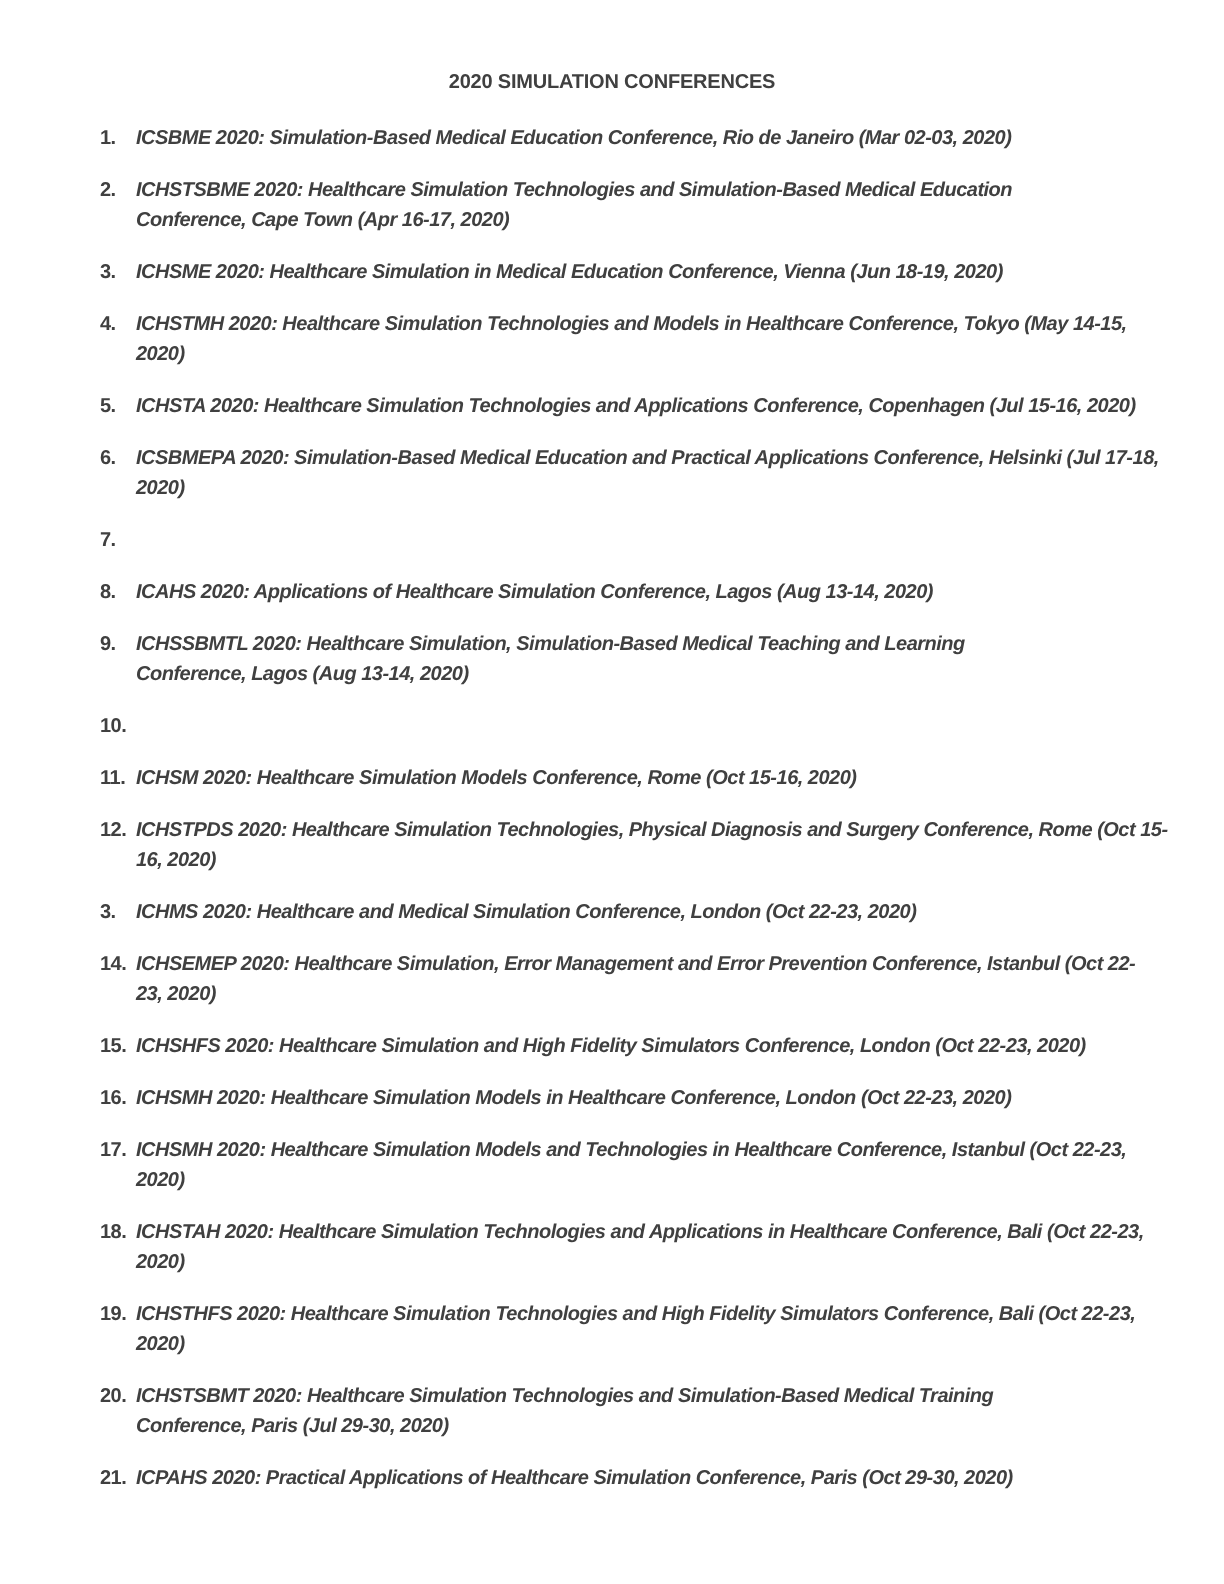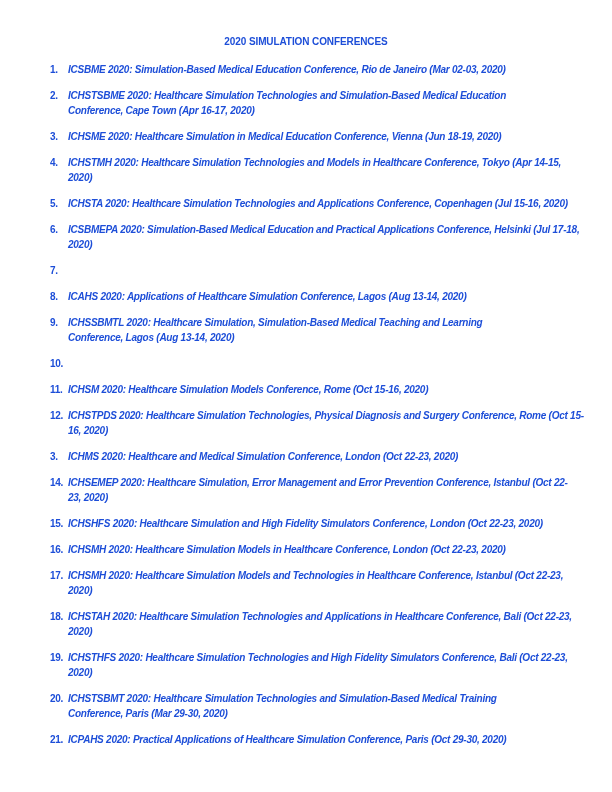--- a/index.html
+++ b/index.html
@@ -8,21 +8,21 @@
     background: #ffffff;
   }
   .page {
     position: relative;
     width: 612px;
     height: 792px;
     background: #ffffff;
     overflow: hidden;
     font-family: "Liberation Sans", sans-serif;
     font-weight: bold;
-    color: #1d4ed8;
+    color: #404040;
   }
   .doc-title {
     position: absolute;
     top: 34px;
     left: 0;
     right: 0;
     text-align: center;
     font-size: 10px;
     line-height: 15px;
     letter-spacing: -0.1px;
@@ -64,21 +64,21 @@
         <div class="num">2.</div>
         <div class="txt">ICHSTSBME 2020: Healthcare Simulation Technologies and Simulation-Based Medical Education
 Conference, Cape Town (Apr 16-17, 2020)</div>
       </div>
       <div class="conf-item">
         <div class="num">3.</div>
         <div class="txt">ICHSME 2020: Healthcare Simulation in Medical Education Conference, Vienna (Jun 18-19, 2020)</div>
       </div>
       <div class="conf-item">
         <div class="num">4.</div>
-        <div class="txt">ICHSTMH 2020: Healthcare Simulation Technologies and Models in Healthcare Conference, Tokyo (Apr 14-15,
+        <div class="txt">ICHSTMH 2020: Healthcare Simulation Technologies and Models in Healthcare Conference, Tokyo (May 14-15,
 2020)</div>
       </div>
       <div class="conf-item">
         <div class="num">5.</div>
         <div class="txt">ICHSTA 2020: Healthcare Simulation Technologies and Applications Conference, Copenhagen (Jul 15-16, 2020)</div>
       </div>
       <div class="conf-item">
         <div class="num">6.</div>
         <div class="txt">ICSBMEPA 2020: Simulation-Based Medical Education and Practical Applications Conference, Helsinki (Jul 17-18,
 2020)</div>
@@ -135,20 +135,20 @@
 2020)</div>
       </div>
       <div class="conf-item">
         <div class="num">19.</div>
         <div class="txt">ICHSTHFS 2020: Healthcare Simulation Technologies and High Fidelity Simulators Conference, Bali (Oct 22-23,
 2020)</div>
       </div>
       <div class="conf-item">
         <div class="num">20.</div>
         <div class="txt">ICHSTSBMT 2020: Healthcare Simulation Technologies and Simulation-Based Medical Training
-Conference, Paris (Mar 29-30, 2020)</div>
+Conference, Paris (Jul 29-30, 2020)</div>
       </div>
       <div class="conf-item">
         <div class="num">21.</div>
         <div class="txt">ICPAHS 2020: Practical Applications of Healthcare Simulation Conference, Paris (Oct 29-30, 2020)</div>
       </div>
     </div>
 </div>
 
 </body></html>

